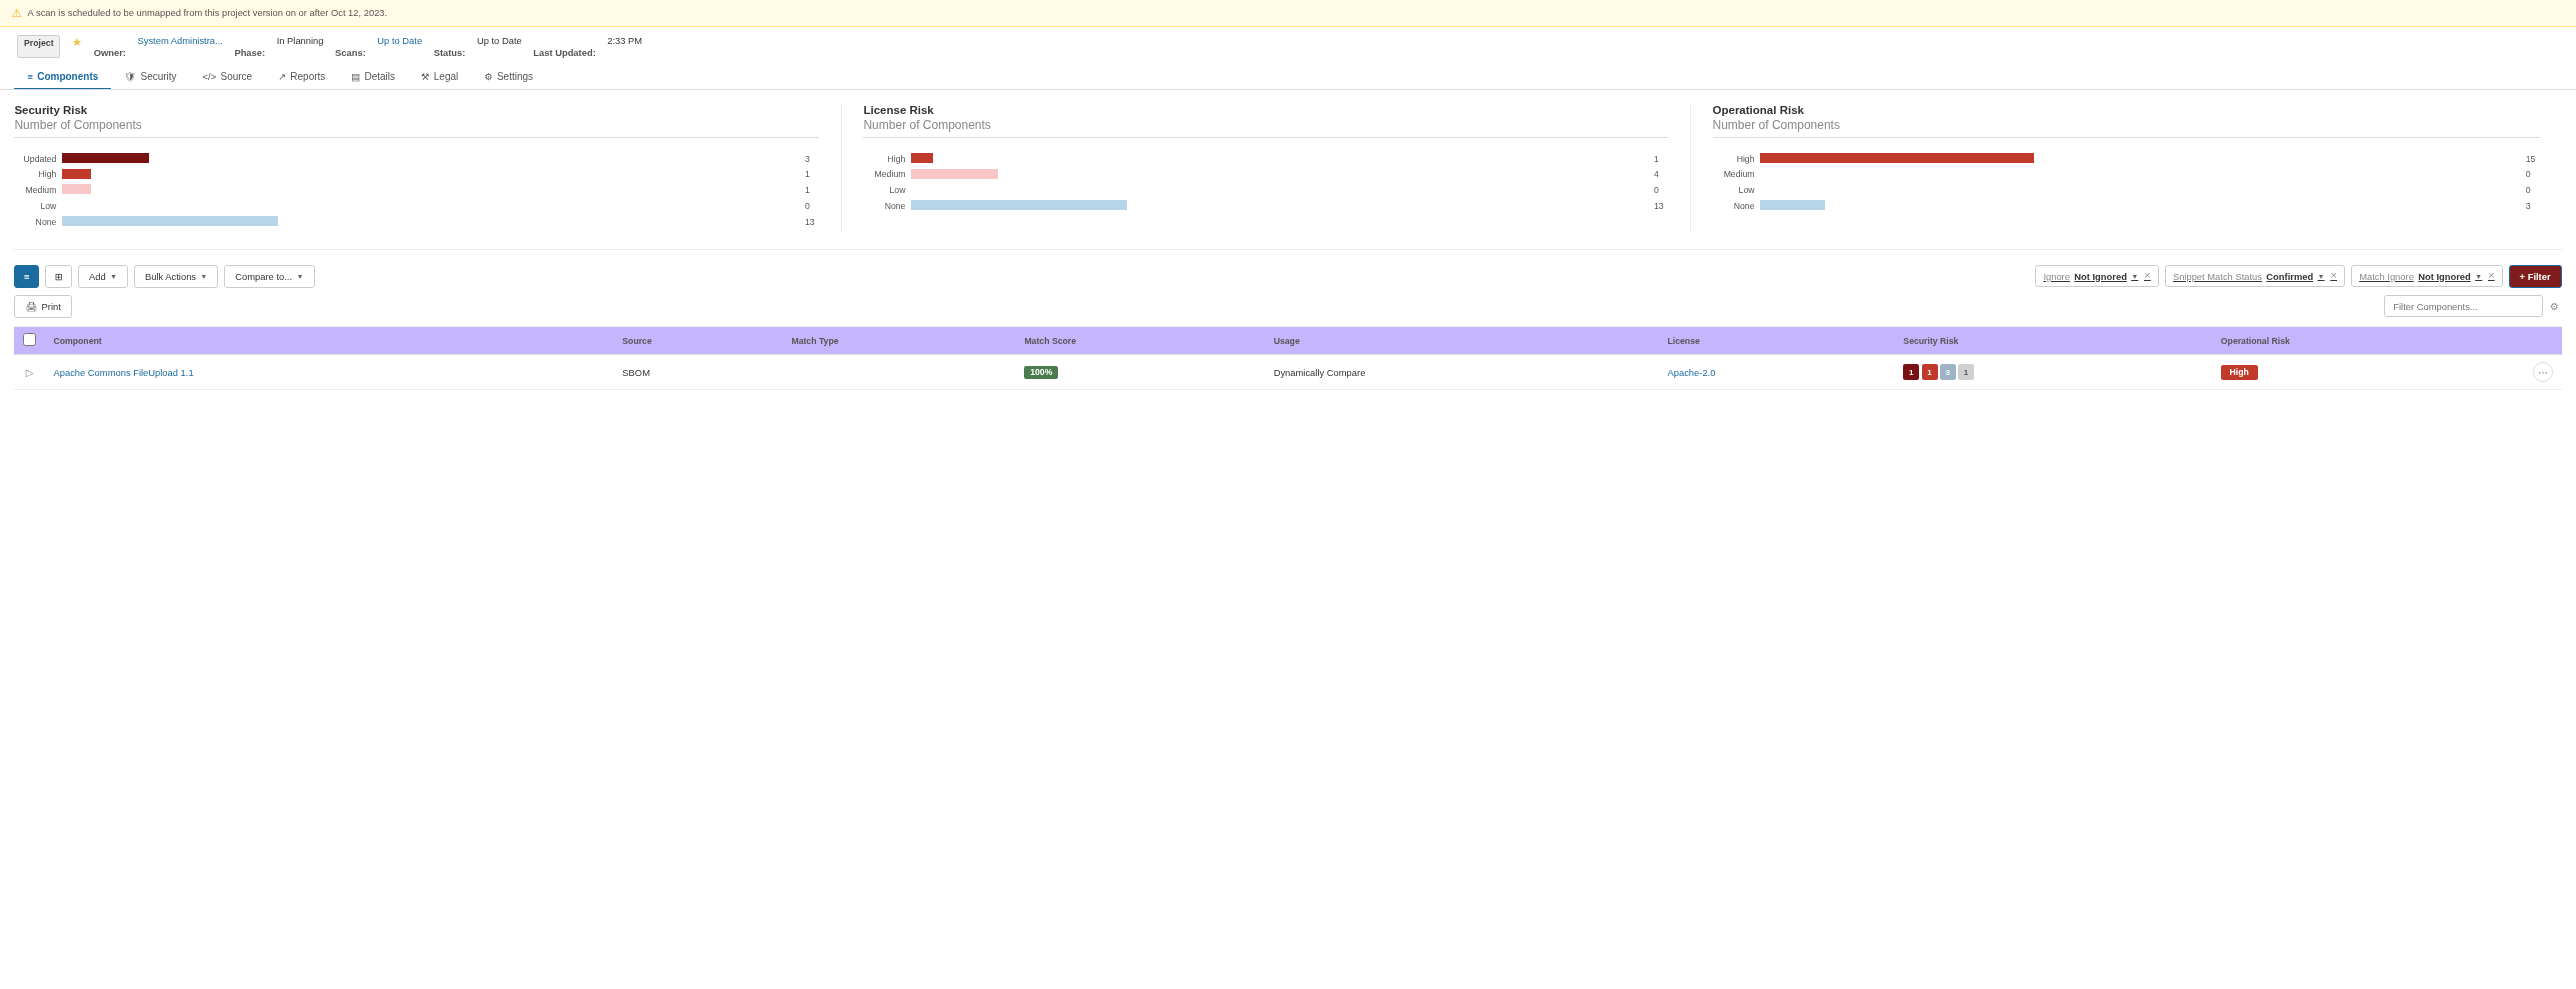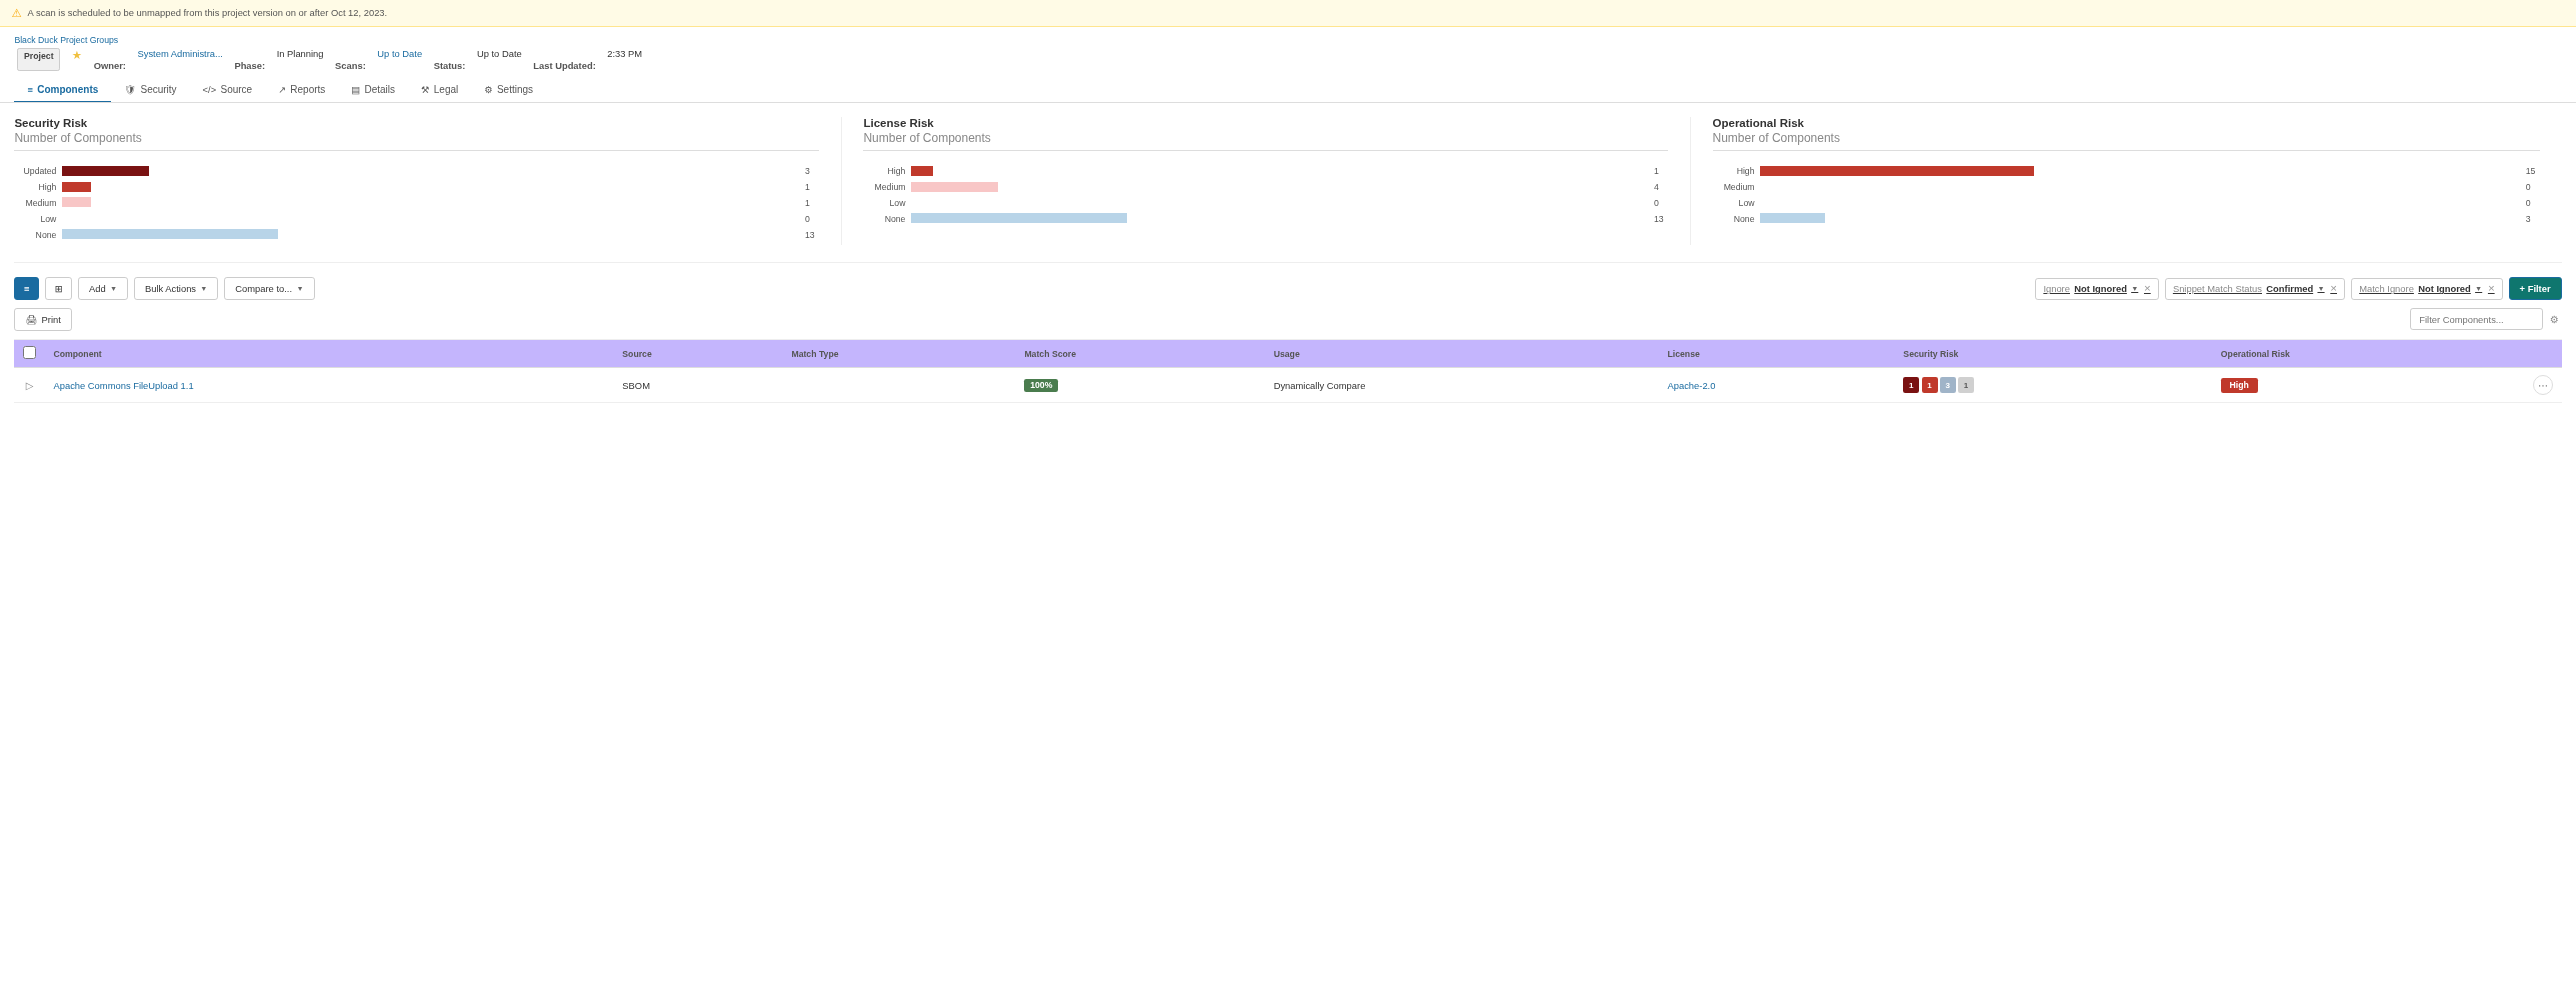--- a/index.html
+++ b/index.html
@@ -160,21 +160,21 @@
     .filter-pill-close {
       cursor: pointer;
       color: #999;
       font-size: 11.5px;
       line-height: 1;
       margin-left: 1.4px;
     }
     .filter-btn-primary {
       display: flex; align-items: center; gap: 4.3px;
       padding: 5px 10px;
-      background: #0f766e;
+      background: #7f1d1d;
       color: #fff;
       border: 0.7px solid #1a6ba0;
       border-radius: 2.9px;
       cursor: pointer;
       font-size: 9.4px;
       font-weight: 600;
     }
 
     
     .print-row {
@@ -186,21 +186,21 @@
     .filter-input-wrap {
       display: flex;
       align-items: center;
       gap: 4.3px;
     }
     .filter-input {
       border: 0.7px solid #ccc;
       border-radius: 2.9px;
       padding: 4.3px 8.7px;
       font-size: 9.4px;
-      width: 133px;
+      width: 159px;
       color: #aaa;
     }
 
     
     .components-table { width: 100%; border-collapse: collapse; }
     .components-table th {
       text-align: left;
       font-size: 8.7px;
       font-weight: 600;
       color: #555;
@@ -262,21 +262,20 @@
   </style>
 </head>
 <body>
 
 <div class="warning-banner">
   <span class="warning-icon">⚠</span>
   <span>A scan is scheduled to be unmapped from this project version on or after Oct 12, 2023.</span>
 </div>
 
 <div class="header">
-  <div class="breadcrumb">Black Duck Project Groups</div>
 
 
   <div class="project-meta">
     <span class="badge-project">Project</span>
     <span class="star-icon">★</span>
     <span class="meta-label">Owner:</span>
     <span class="meta-value link">System Administra...</span>
     <span class="meta-label">Phase:</span>
     <span class="meta-value">In Planning</span>
     <span class="meta-label">Scans:</span>

